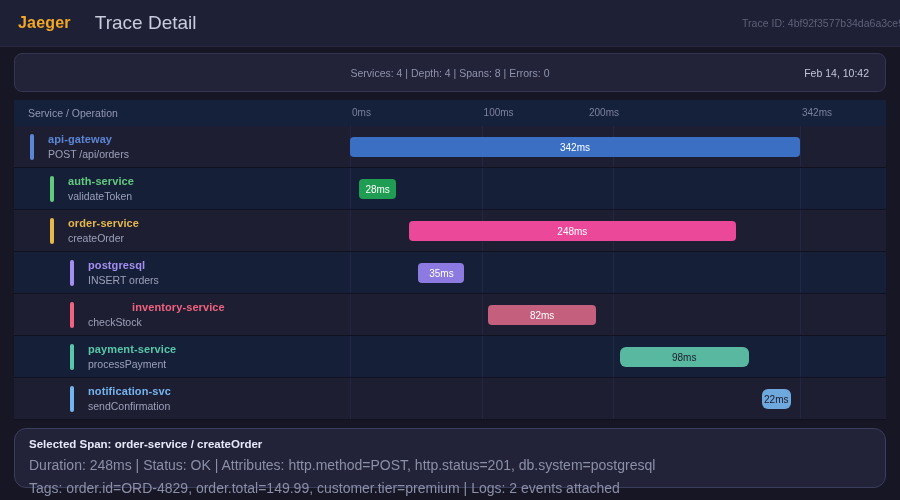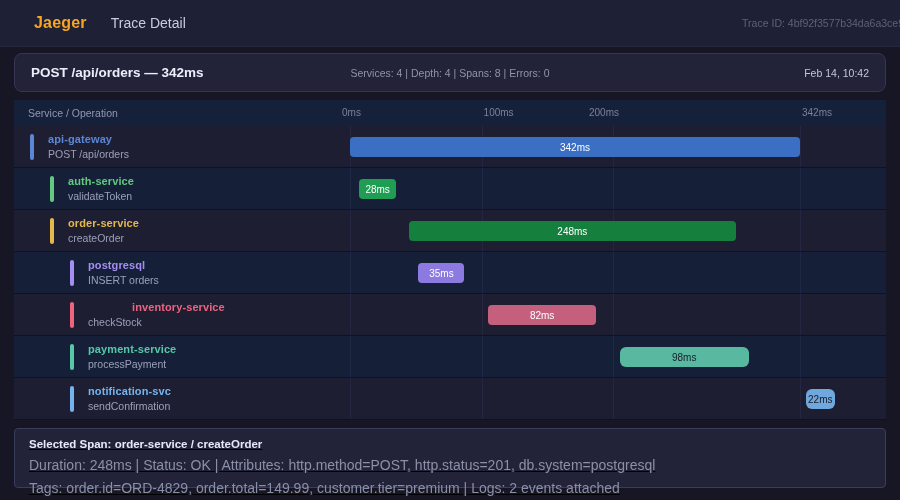--- a/index.html
+++ b/index.html
@@ -8,29 +8,29 @@
     background:#161625;
     font-family:"Liberation Sans", sans-serif;
     -webkit-font-smoothing:antialiased;
   }
 
   
   #topnav {
     height:47px; width:900px;
     background:#1e2035;
     display:flex; align-items:center;
-    padding:0 34px;
+    padding:0 18px;
     border-bottom:1px solid #262840;
     position:relative;
   }
   #brand {
     color:#f5a623; font-size:16px; font-weight:bold;
     letter-spacing:.2px; margin-right:24px;
   }
-  #navtitle { color:#c9ccdd; font-size:14px; }
+  #navtitle { color:#c9ccdd; font-size:19px; }
   #traceid {
     position:absolute; right:-4px; top:50%; transform:translateY(-50%);
     color:#5d6178; font-size:10.5px; white-space:nowrap;
   }
 
   
   #summary {
     position:absolute; left:14px; top:53px;
     width:872px; height:39px;
     background:#222338;
@@ -100,48 +100,46 @@
     overflow:hidden; white-space:nowrap;
   }
   .bar.dark-text { color:#1b1b2b;border-radius:6px; }
 
   
   #detail {
     position:absolute; left:14px; top:428px;
     width:872px; height:60px;
     background:#222338;
     border:1px solid #3a3d5c;
-    border-radius:4px;
+    border-radius:12px;
     padding:9px 14px;
-    text-decoration:underline;
   }
   #detail-title { color:#e7e9fa; font-size:11.5px; font-weight:bold; }
   .detail-line {
     color:#8b8fa8; font-size:14px; margin-top:7px;
   }
 </style>
 </head>
 <body>
 
 <div id="topnav">
   <div id="brand">Jaeger</div>
   <div id="navtitle">Trace Detail</div>
   <div id="traceid">Trace ID: 4bf92f3577b34da6a3ce9</div>
 </div>
 
 <div id="summary">
-  <div id="summary-title">POST /api/orders — 342ms</div>
   <div id="summary-stats">Services: 4 | Depth: 4 | Spans: 8 | Errors: 0</div>
   <div id="summary-date">Feb 14, 10:42</div>
 </div>
 
 <div id="tl-header">
   <div class="collabel">Service / Operation</div>
   <div id="tick-labels">
-      <div class="tick-label" style="left: 328px;">0ms</div>
+      <div class="tick-label" style="left: 338px;">0ms</div>
       <div class="tick-label" style="left: 469.579px;">100ms</div>
       <div class="tick-label" style="left: 575px;">200ms</div>
       <div class="tick-label" style="left: 788px;">342ms</div>
     </div>
 </div>
 
 <div id="rows">
     <div class="row odd">
       <div class="grid" style="left: 336px;"></div>
       <div class="grid" style="left: 467.579px;"></div>
@@ -163,21 +161,21 @@
       <div class="bar" style="left: 345.211px; width: 36.8421px; background: rgb(31, 157, 82);">28ms</div>
     </div>
     <div class="row odd">
       <div class="grid" style="left: 336px;"></div>
       <div class="grid" style="left: 467.579px;"></div>
       <div class="grid" style="left: 599.158px;"></div>
       <div class="grid" style="left: 786px;"></div>
       <div class="row-color-bar" style="left: 36px; background: rgb(229, 184, 75);"></div>
       <div class="svc" style="left: 54px; color: rgb(229, 184, 75);">order-service</div>
       <div class="op" style="left: 54px;">createOrder</div>
-      <div class="bar" style="left: 395.211px; width: 326.316px; background: #15803d;">248ms</div>
+      <div class="bar" style="left: 395.211px; width: 326.316px; background: #ec4899;">248ms</div>
     </div>
     <div class="row even">
       <div class="grid" style="left: 336px;"></div>
       <div class="grid" style="left: 467.579px;"></div>
       <div class="grid" style="left: 599.158px;"></div>
       <div class="grid" style="left: 786px;"></div>
       <div class="row-color-bar" style="left: 56px; background: rgb(164, 142, 240);"></div>
       <div class="svc" style="left: 74px; color: rgb(164, 142, 240);">postgresql</div>
       <div class="op" style="left: 74px;">INSERT orders</div>
       <div class="bar" style="left: 404.421px; width: 46.0526px; background: rgb(140, 122, 224);">35ms</div>
@@ -203,21 +201,21 @@
       <div class="bar dark-text" style="left: 605.737px; width: 128.947px; background: rgb(88, 185, 160);">98ms</div>
     </div>
     <div class="row odd">
       <div class="grid" style="left: 336px;"></div>
       <div class="grid" style="left: 467.579px;"></div>
       <div class="grid" style="left: 599.158px;"></div>
       <div class="grid" style="left: 786px;"></div>
       <div class="row-color-bar" style="left: 56px; background: rgb(116, 180, 238);"></div>
       <div class="svc" style="left: 74px; color: rgb(116, 180, 238);">notification-svc</div>
       <div class="op" style="left: 74px;">sendConfirmation</div>
-      <div class="bar dark-text" style="left: 747.842px; width: 28.9474px; background: rgb(111, 168, 220); margin-left: 44px;">22ms</div>
+      <div class="bar dark-text" style="left: 747.842px; width: 28.9474px; background: rgb(111, 168, 220);">22ms</div>
     </div>
   </div>
 
 <div id="detail">
   <div id="detail-title">Selected Span: order-service / createOrder</div>
   <div class="detail-line">Duration: 248ms | Status: OK | Attributes: http.method=POST, http.status=201, db.system=postgresql</div>
   <div class="detail-line">Tags: order.id=ORD-4829, order.total=149.99, customer.tier=premium | Logs: 2 events attached</div>
 </div>
 
 </body></html>

